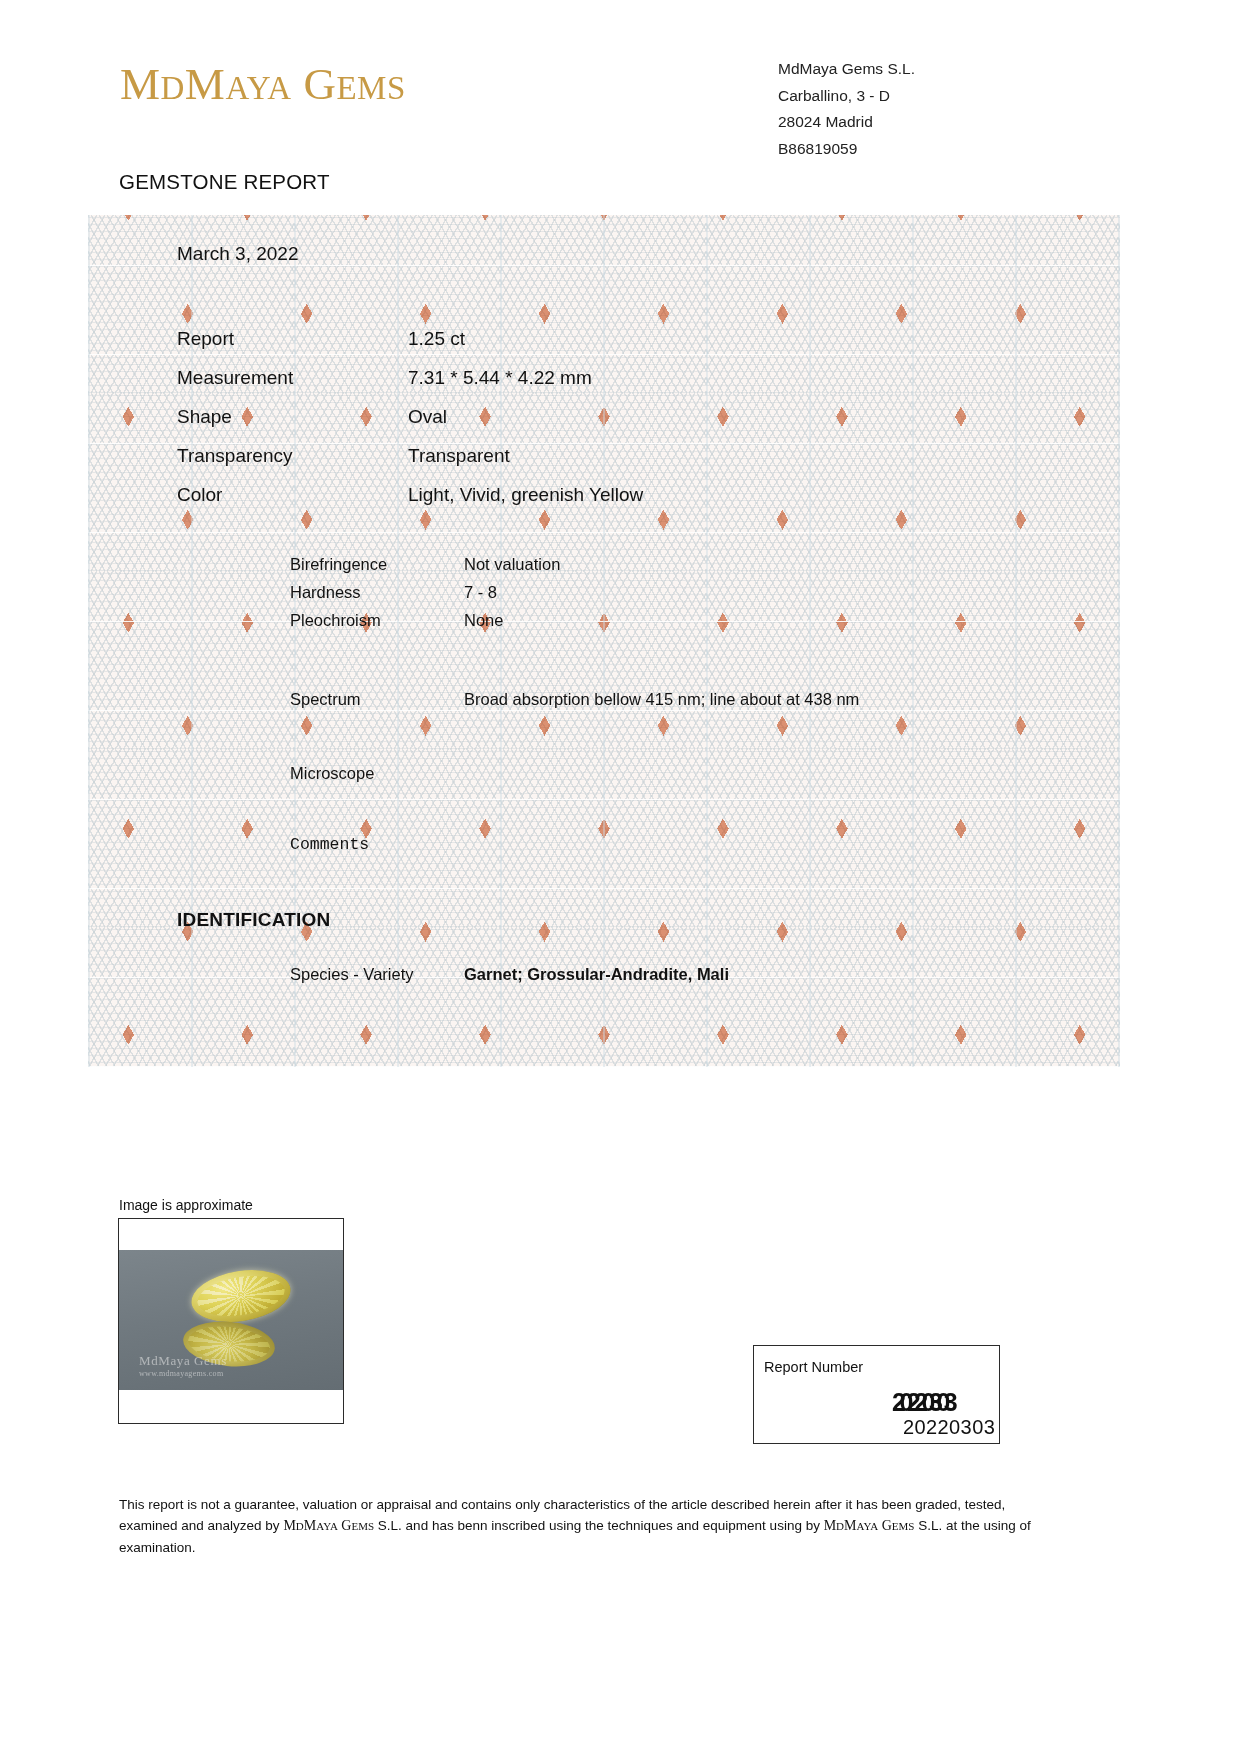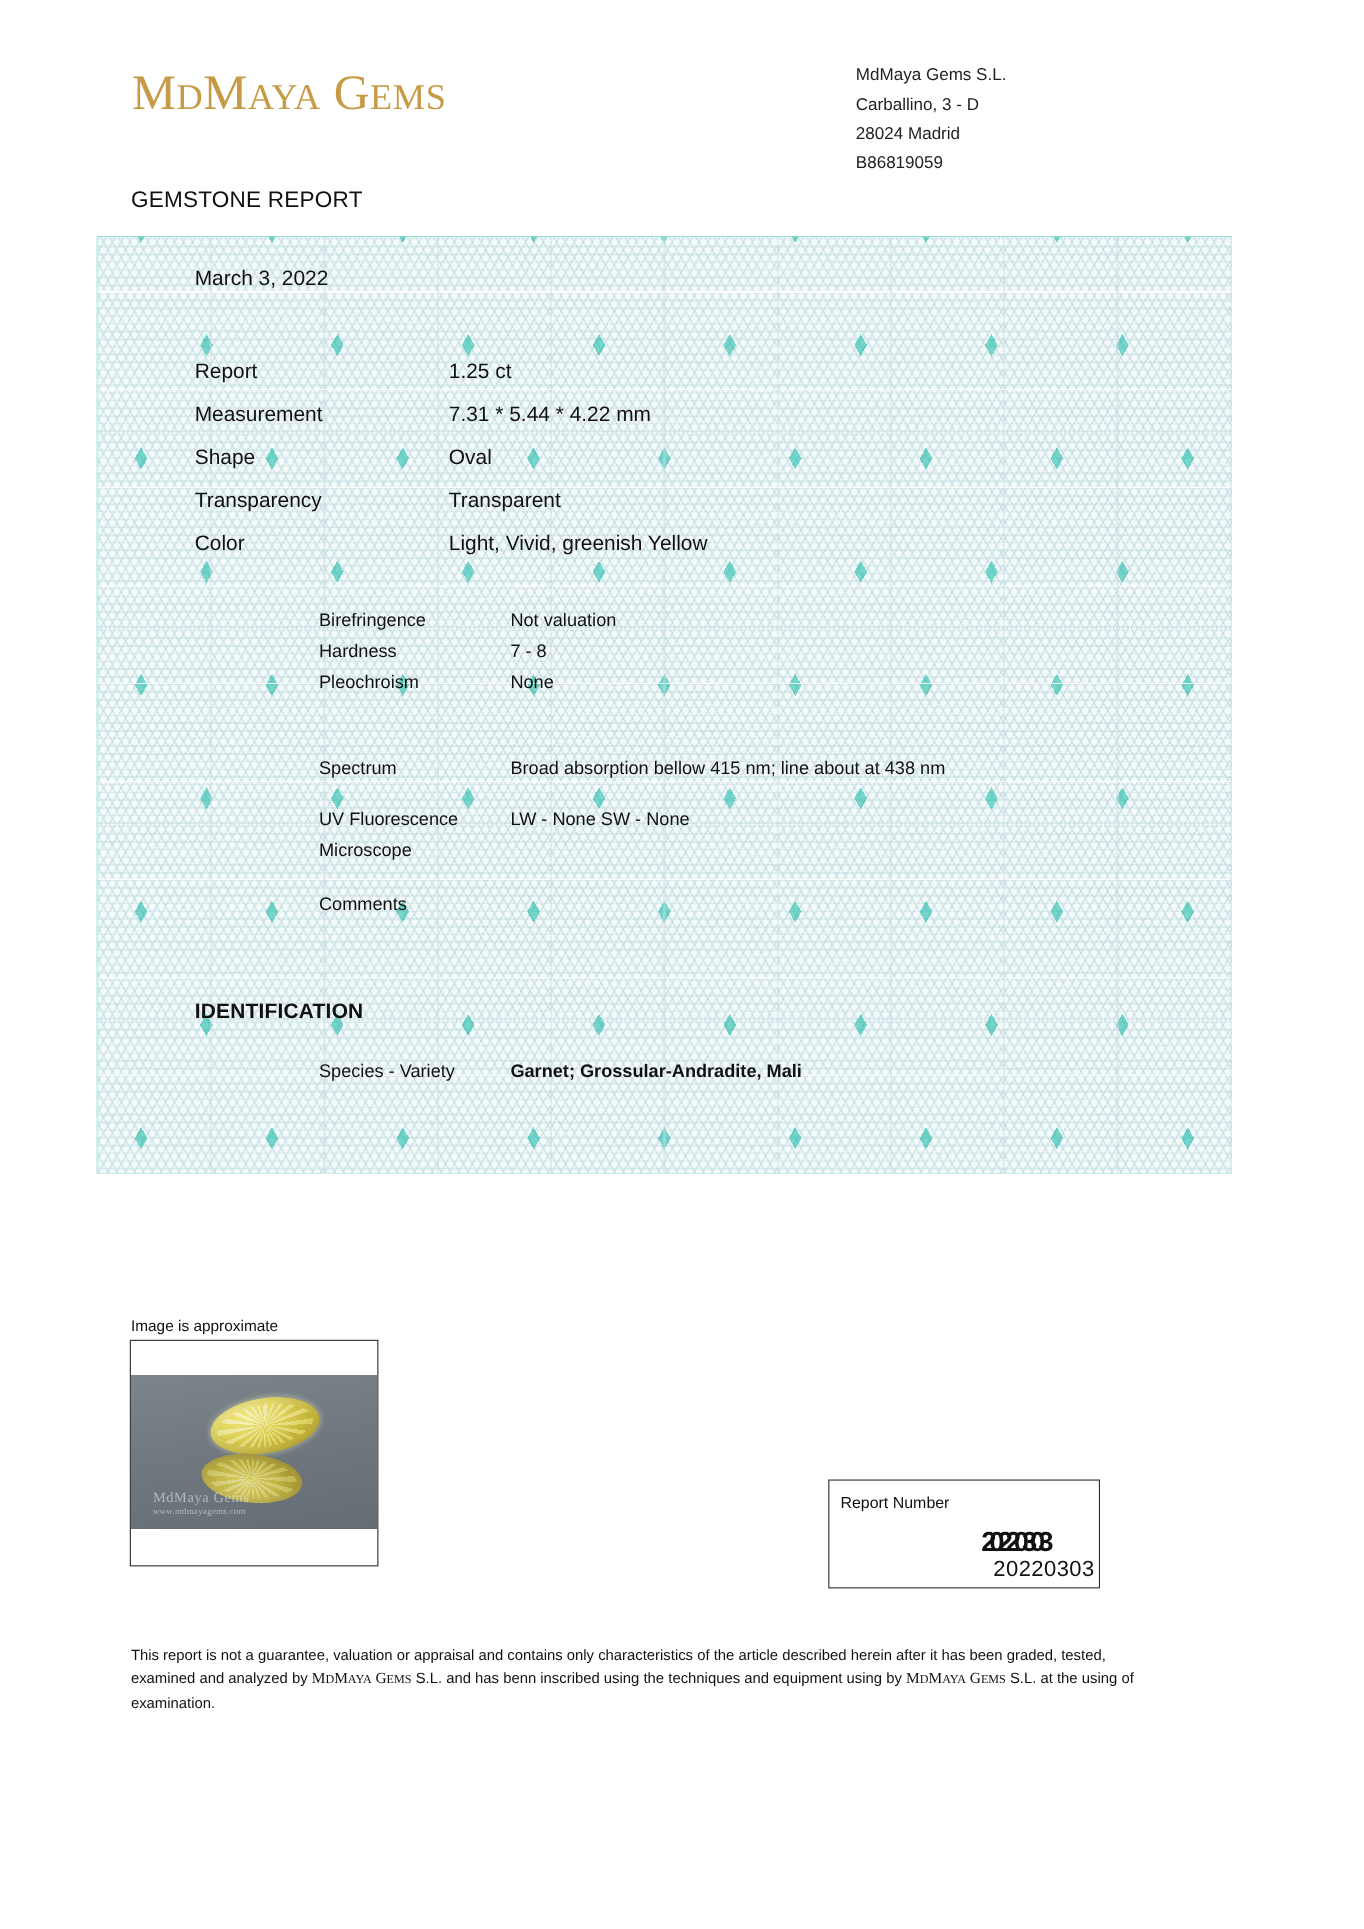--- a/index.html
+++ b/index.html
@@ -34,21 +34,21 @@
   .report-title{
     position:absolute;left:119px;top:170px;
     font-size:20.5px;letter-spacing:0.2px;color:#111;
   }
 
   
   .panel{
     position:absolute;left:88px;top:215px;
     width:1032px;height:852px;
     overflow:hidden;
-    background:#14b8a6;
+    background:#c2410c;
   }
   .panel .wm{
     position:absolute;inset:0;
     background-color:#ffffff;
     background-image:
       repeating-linear-gradient(60deg, rgba(196,214,222,.55) 0 1.4px, rgba(255,255,255,0) 1.4px 7px),
       repeating-linear-gradient(-60deg, rgba(196,214,222,.55) 0 1.4px, rgba(255,255,255,0) 1.4px 7px),
       repeating-linear-gradient(0deg, rgba(196,214,222,.40) 0 1.4px, rgba(255,255,255,0) 1.4px 7px);
     background-size:206px 178px,206px 178px,206px 178px;
     -webkit-mask-image:
@@ -80,21 +80,21 @@
 
   
   .props{position:absolute;left:202px;top:340px;width:820px;}
   .props .row{position:relative;height:28px;}
   .props .lbl{position:absolute;left:0;top:0;font-size:16.5px;color:#111;white-space:nowrap;}
   .props .val{position:absolute;left:174px;top:0;font-size:16.5px;color:#111;white-space:nowrap;}
 
   .prow-spectrum{position:absolute;left:202px;top:475px;height:28px;width:820px;}
   .prow-uv{position:absolute;left:202px;top:521px;height:28px;width:820px;}
   .prow-micro{position:absolute;left:202px;top:549px;height:28px;width:820px;}
-  .prow-comments{position:absolute;left:202px;top:598px;height:28px;width:820px;}
+  .prow-comments{position:absolute;left:202px;top:620px;height:28px;width:820px;font-family:Liberation Mono, monospace;}
   .prow-spectrum .lbl,.prow-uv .lbl,.prow-micro .lbl,.prow-comments .lbl{
     position:absolute;left:0;top:0;font-size:16.5px;color:#111;white-space:nowrap;}
   .prow-spectrum .val,.prow-uv .val{
     position:absolute;left:174px;top:0;font-size:16.5px;color:#111;white-space:nowrap;}
 
   .ident-head{
     position:absolute;left:89px;top:694px;
     font-size:19px;font-weight:bold;color:#111;letter-spacing:.2px;
   }
   .ident{position:absolute;left:202px;top:750px;width:820px;}
@@ -248,24 +248,20 @@
           <span class="lbl">Pleochroism</span>
           <span class="val">None</span>
         </div>
       </div>
 
       <div class="prow-spectrum">
         <span class="lbl">Spectrum</span>
         <span class="val">Broad absorption bellow 415 nm; line about at 438 nm</span>
       </div>
 
-      <div class="prow-uv">
-        <span class="lbl">UV Fluorescence</span>
-        <span class="val">LW - None SW - None</span>
-      </div>
 
       <div class="prow-micro">
         <span class="lbl">Microscope</span>
       </div>
 
       <div class="prow-comments">
         <span class="lbl">Comments</span>
       </div>
 
       <div class="ident-head">IDENTIFICATION</div>

